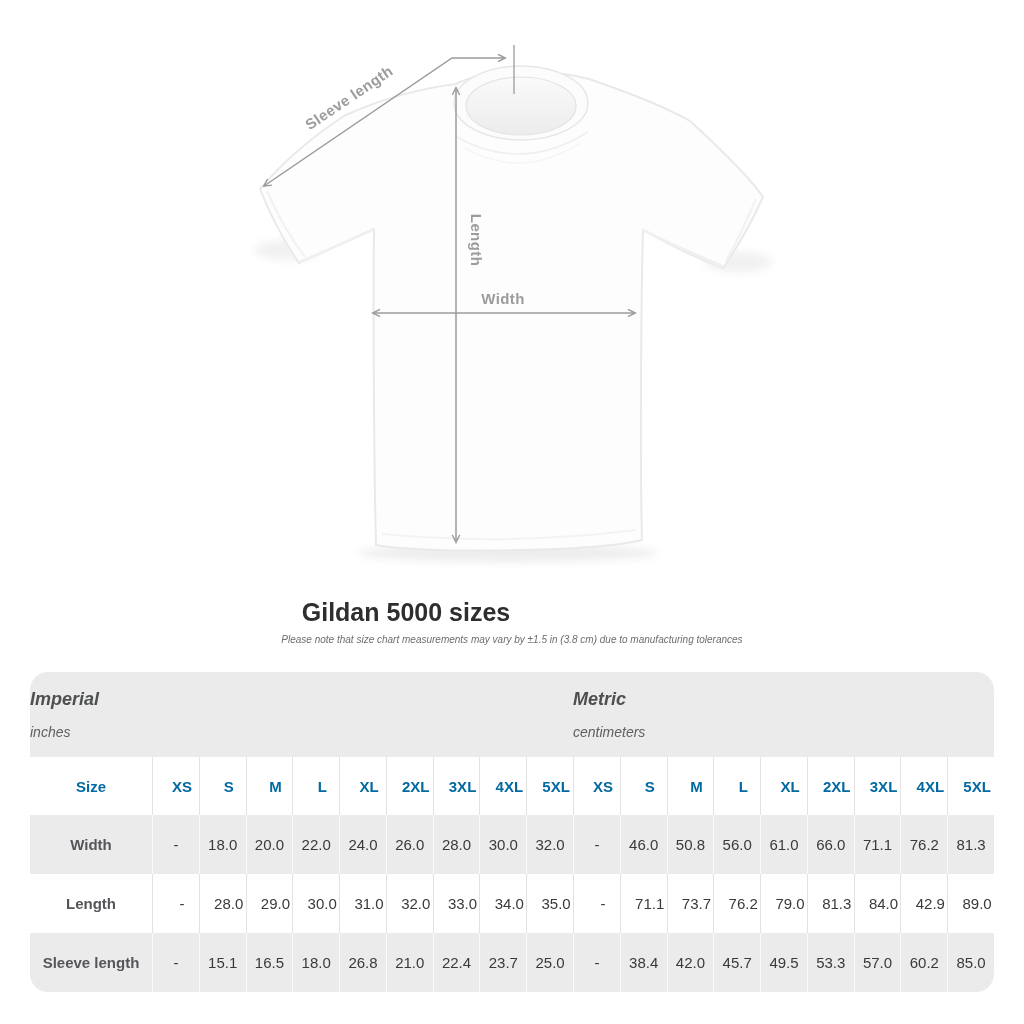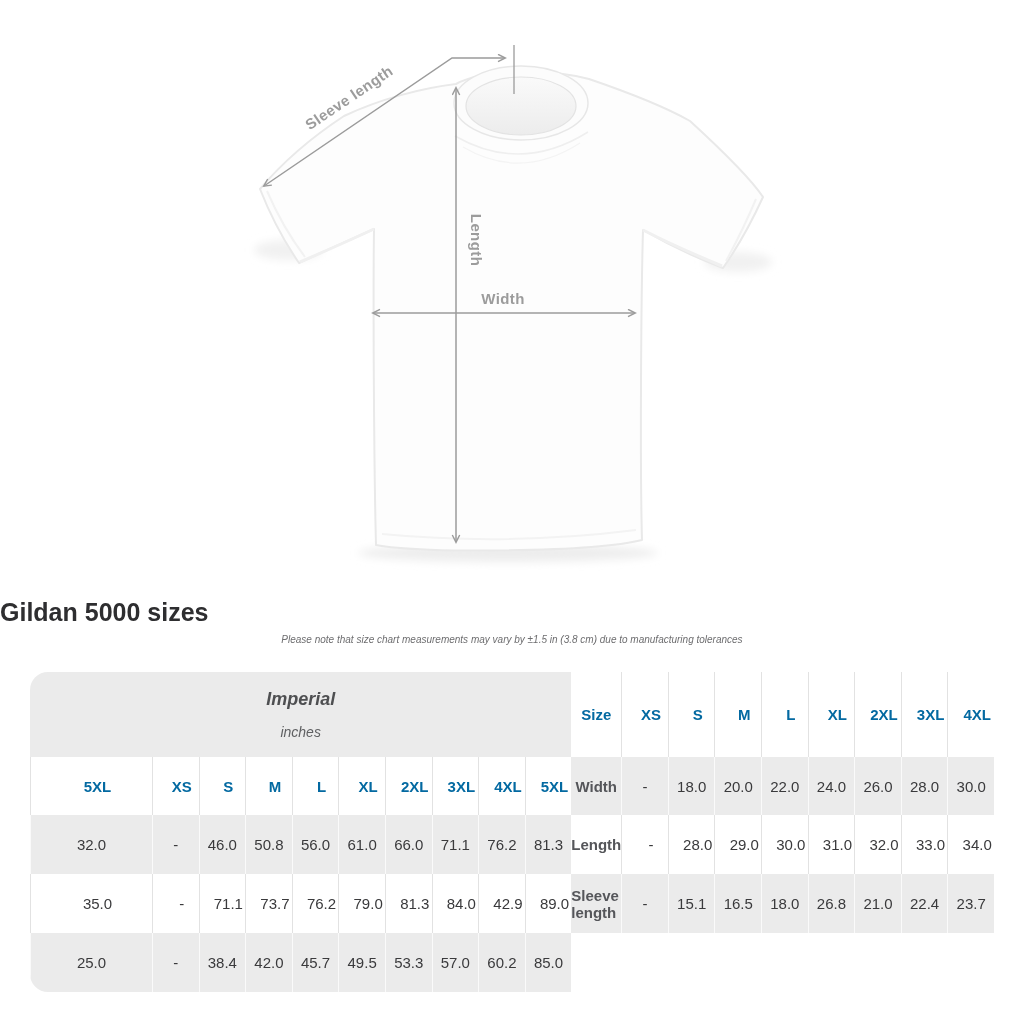--- a/index.html
+++ b/index.html
@@ -1,30 +1,30 @@
 <!DOCTYPE html>
 <html><head>
 <meta charset="utf-8">
 <style>
   html,body{margin:0;padding:0;background:#ffffff;}
   .canvas{position:relative;width:1024px;height:1024px;background:#ffffff;overflow:hidden;
           font-family:"Liberation Sans",sans-serif;}
   .shirt-svg{position:absolute;left:0;top:0;}
   .svg-label{font-family:"Liberation Sans",sans-serif;font-size:15px;font-weight:600;
              fill:#9c9c9c;letter-spacing:0.4px;}
-  .page-title{position:absolute;left:0;top:598px;width:812px;
+  .page-title{position:absolute;left:0;top:598px;width:812px;text-align:center;
               font-size:25px;font-weight:bold;color:#2e2e30;}
   .page-subtitle{position:absolute;left:0;top:634px;width:1024px;text-align:center;
               font-size:10px;font-style:italic;color:#6d6d6f;}
   .size-table{position:absolute;left:30px;top:672px;width:964px;height:320px;
               border-radius:18px;overflow:hidden;display:grid;
               grid-template-columns:122px repeat(18,1fr);
               grid-template-rows:85px 58px 59px 59px 59px;}
   .cell{display:flex;align-items:center;justify-content:center;font-size:15px;}
-  .band{background:#ebebeb;display:flex;flex-direction:column;align-items:center;
+  .band{background:#ebebeb;display:flex;flex-direction:column;
         justify-content:center;gap:3px;}
   .band-imperial{grid-column:1/11;}
   .band-metric{grid-column:11/20;}
   .band-label{font-size:18px;font-weight:bold;font-style:italic;color:#4e4f51;}
   .band-sub{font-size:14px;font-style:italic;color:#5f6062;margin-top:11px;}
   .r-white{background:#ffffff;}
   .r-gray{background:#ebebeb;}
   .col-head{font-weight:bold;color:#0369a1;font-size:15px;}
   .row-label{font-weight:bold;color:#55565a;font-size:15px;}
   .val{color:#3a3a3c;}
@@ -90,20 +90,24 @@
   </svg>
 
   <div class="page-title">Gildan 5000 sizes</div>
   <div class="page-subtitle">Please note that size chart measurements may vary by ±1.5 in (3.8 cm) due to manufacturing tolerances</div>
 
   <div class="size-table">
 
     <div class="band band-imperial">
       <div class="band-label">Imperial</div>
       <div class="band-sub">inches</div>
+    </div>
+    <div class="band band-metric">
+      <div class="band-label">Metric</div>
+      <div class="band-sub">centimeters</div>
     </div>
 
     <div class="cell r-white col-head">Size</div>
     <div class="cell r-white sep col-head">XS</div>
     <div class="cell r-white sep col-head">S</div>
     <div class="cell r-white sep col-head">M</div>
     <div class="cell r-white sep col-head">L</div>
     <div class="cell r-white sep col-head">XL</div>
     <div class="cell r-white sep col-head">2XL</div>
     <div class="cell r-white sep col-head">3XL</div>

